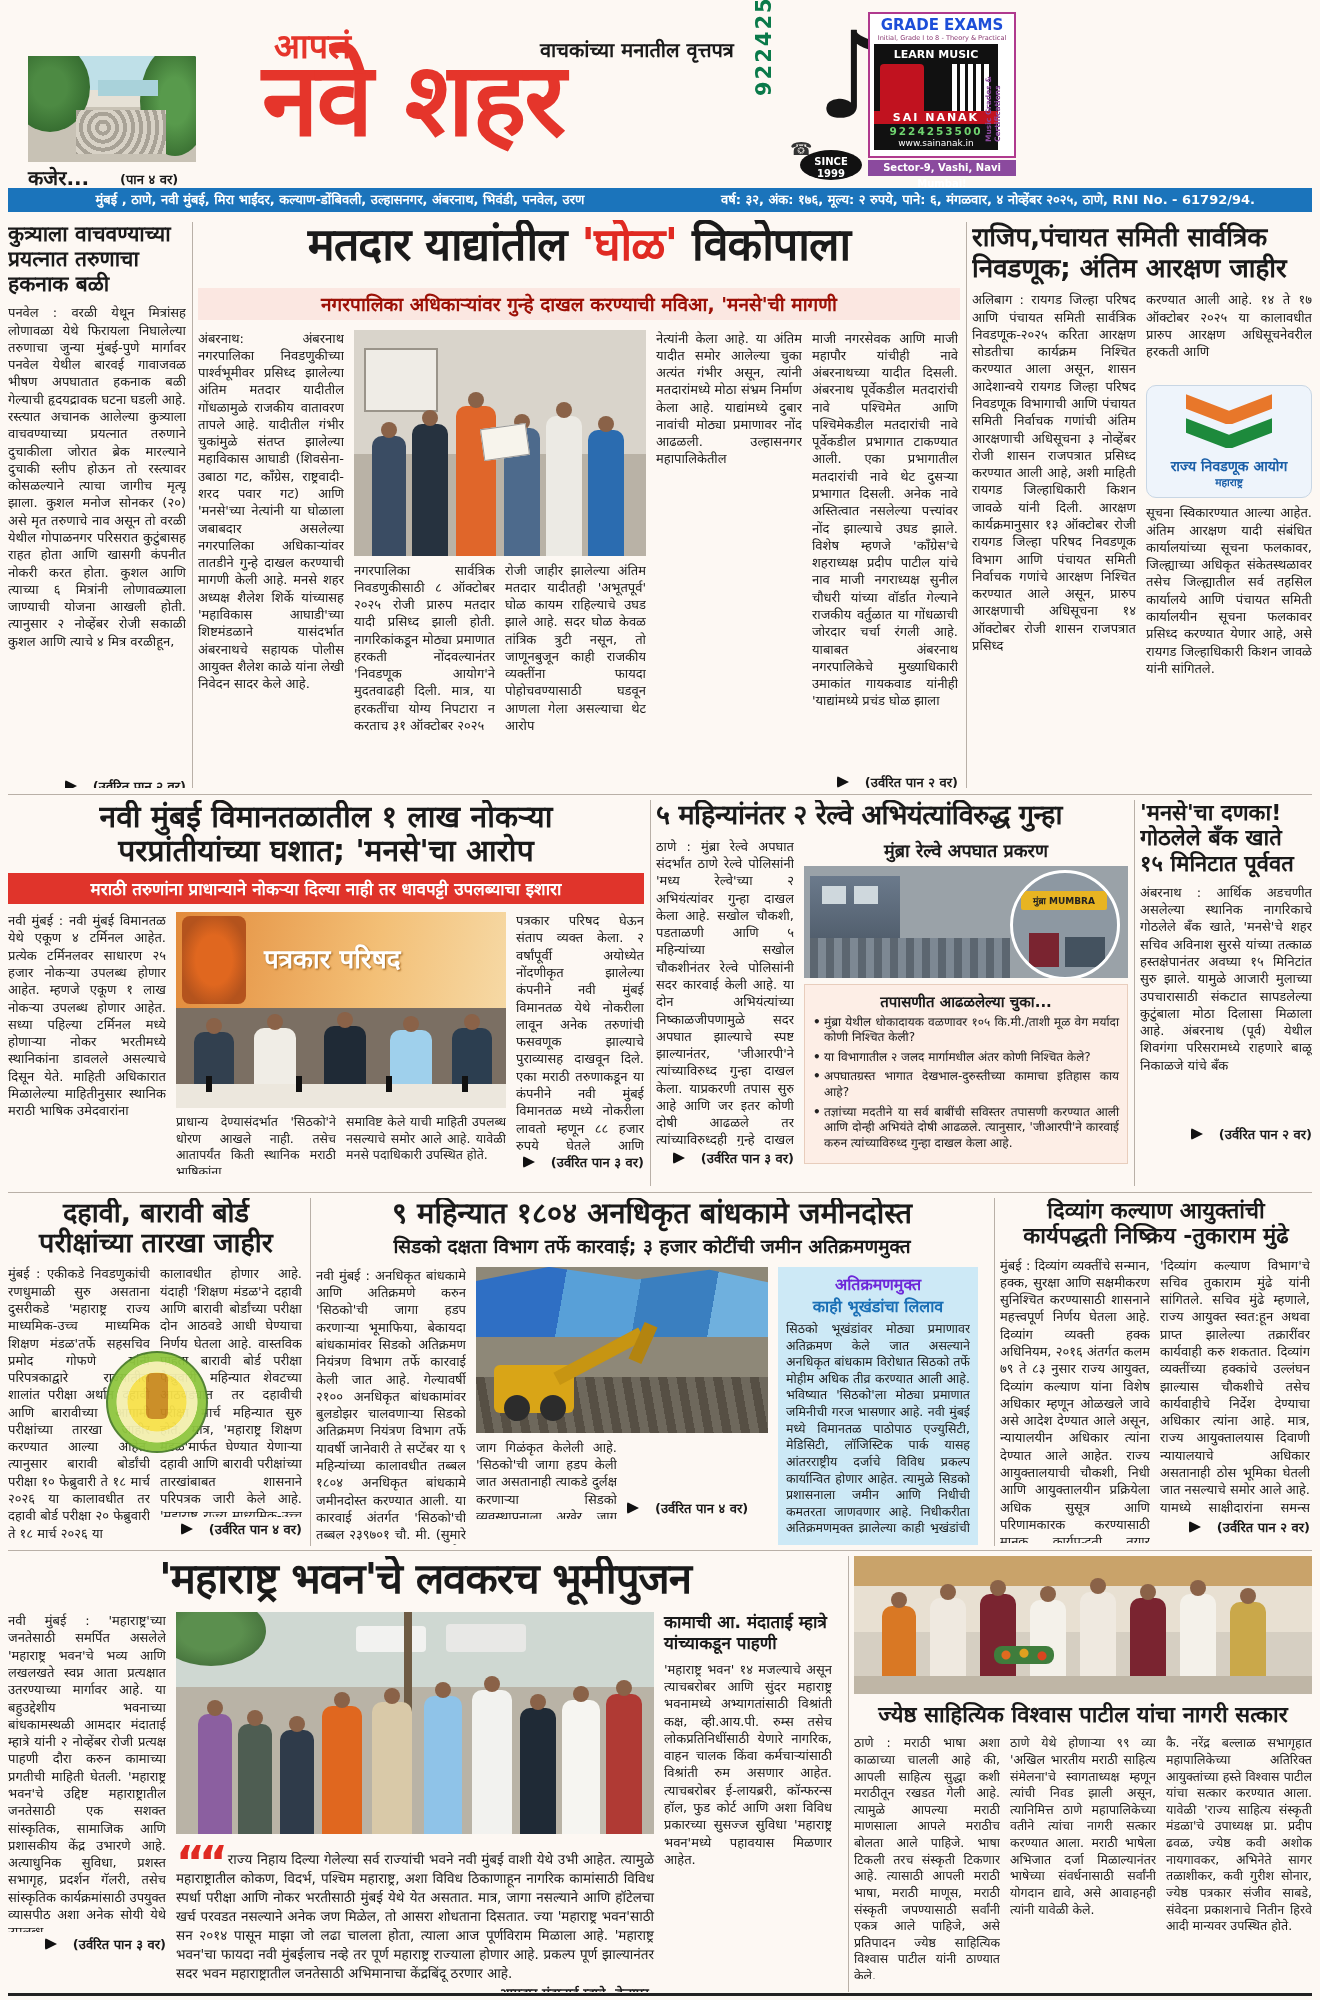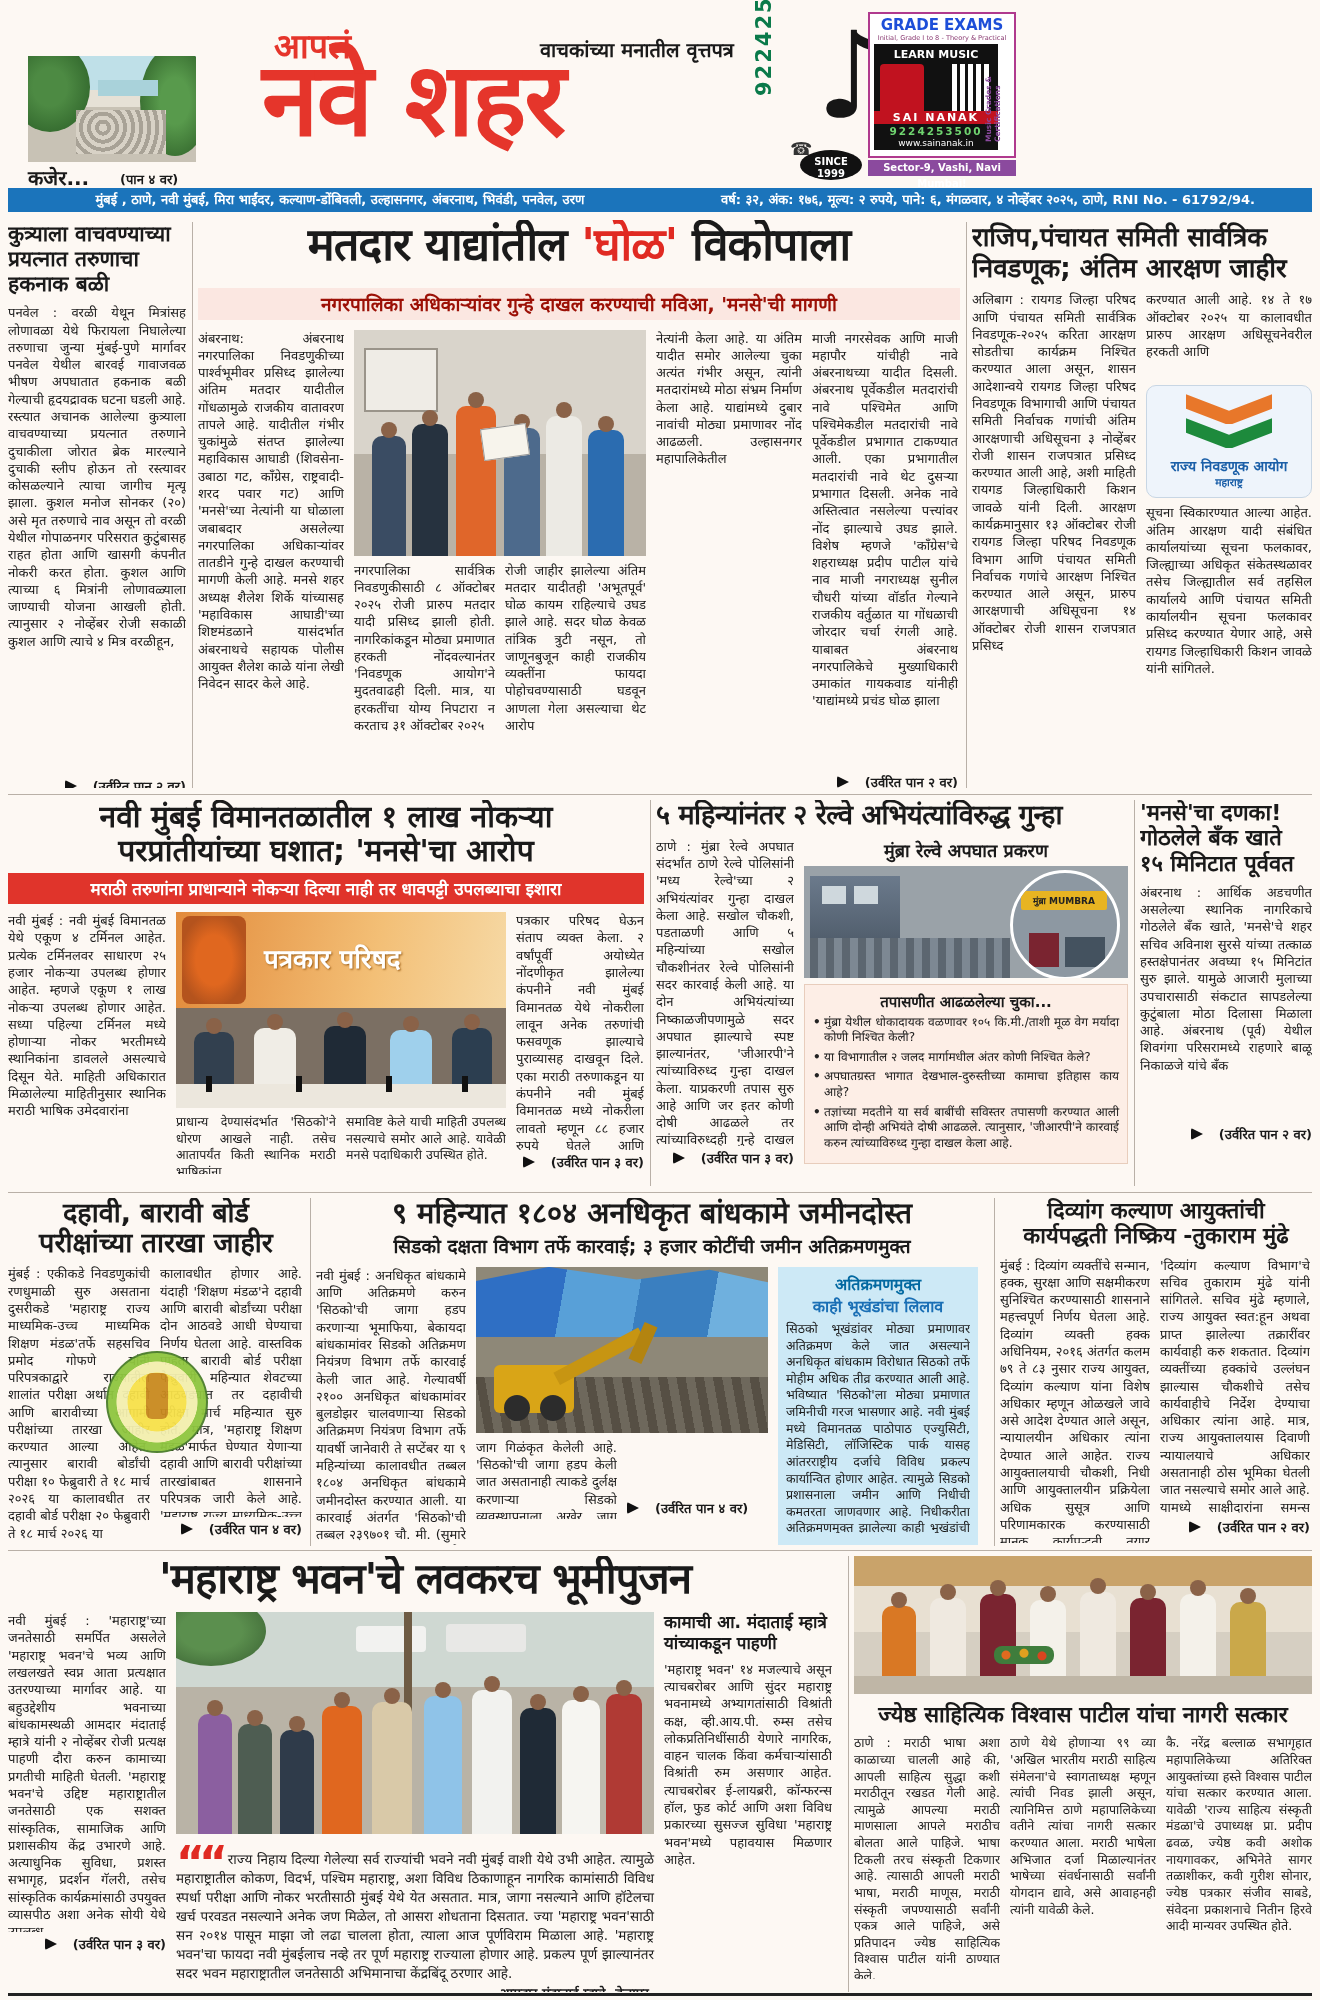--- a/index.html
+++ b/index.html
@@ -260,21 +260,21 @@
           </div>
           <div style="width:141px;flex:none">
             <div class="marker" style="justify-content:flex-start;margin-top:60px">
                 <span class="arr"></span>
                 <span>(उर्वरित पान ४ वर)</span>
               </div>
           </div>
         </div>
       </div>
       <div style="width:200px;flex:none;background:#cde9f6;padding:6px 8px;box-sizing:border-box;overflow:hidden">
-        <div class="bold center" style="color:#0369a1;font-size:16px">अतिक्रमणमुक्त</div>
+        <div class="bold center" style="color:#6d28d9;font-size:16px">अतिक्रमणमुक्त</div>
         <div class="bold center" style="color:#1a6fb5;font-size:16px;margin-bottom:4px">काही भूखंडांचा लिलाव</div>
         <div class="col small" style="height:212px">सिठको भूखंडांवर मोठ्या प्रमाणावर अतिक्रमण केले जात असल्याने अनधिकृत बांधकाम विरोधात सिठको तर्फे मोहीम अधिक तीव्र करण्यात आली आहे. भविष्यात 'सिठको'ला मोठ्या प्रमाणात जमिनीची गरज भासणार आहे. नवी मुंबई मध्ये विमानतळ पाठोपाठ एज्युसिटी, मेडिसिटी, लॉजिस्टिक पार्क यासह आंतरराष्ट्रीय दर्जाचे विविध प्रकल्प कार्यान्वित होणार आहेत. त्यामुळे सिडको प्रशासनाला जमीन आणि निधीची कमतरता जाणवणार आहे. निधीकरीता अतिक्रमणमुक्त झालेल्या काही भूखंडांची सिठको मार्केटिंग विभागामार्फत लिलाव प्रक्रिया राबविली जाणार आहे.</div>
       </div>
     </div>
   </div>
   <div class="vline2" style="left:994px;top:1198px;height:348px"></div>
 
   <div class="abs" style="left:1000px;top:1198px;width:312px;height:348px;overflow:hidden">
     <div class="bold center" style="font-size:22px;line-height:1.15">दिव्यांग कल्याण आयुक्तांची</div>
     <div class="bold center" style="font-size:22px;line-height:1.15">कार्यपद्धती निष्क्रिय -तुकाराम मुंढे</div>

